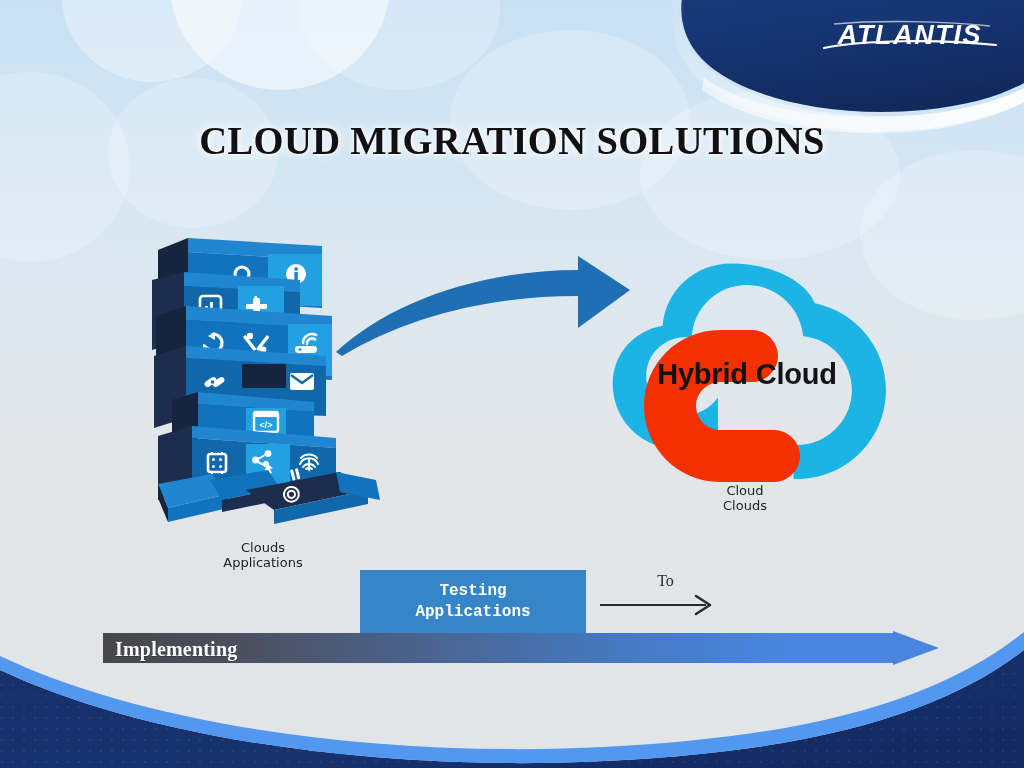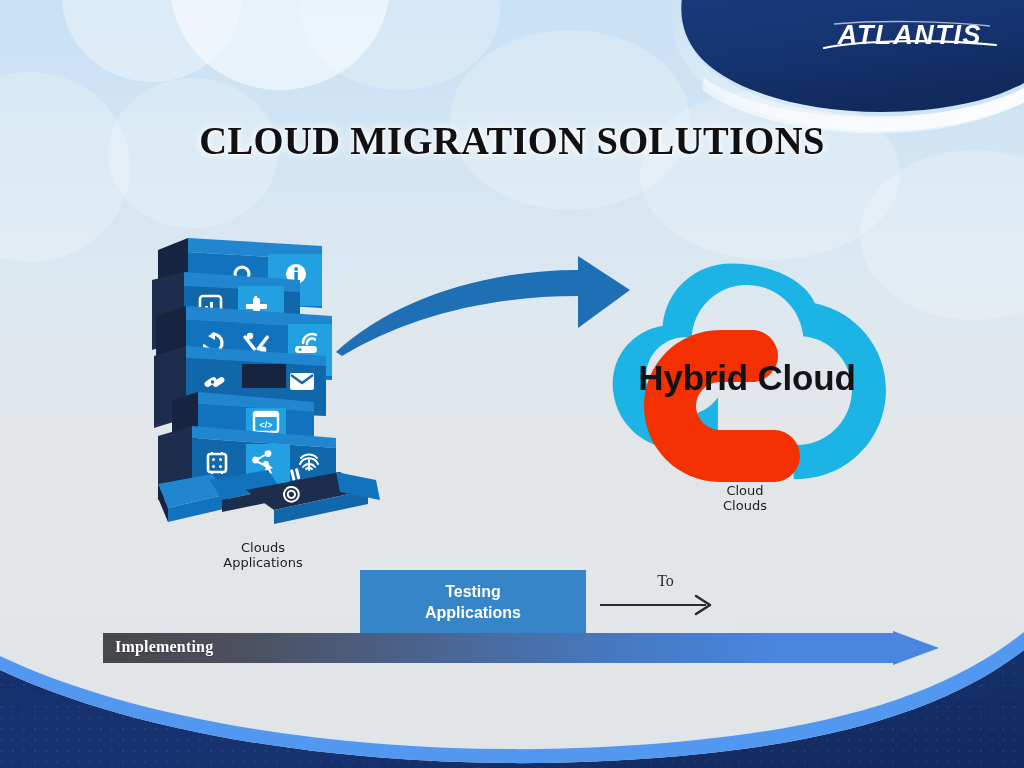--- a/index.html
+++ b/index.html
@@ -60,32 +60,32 @@
   
   .bigarrow{ position:absolute; left:330px; top:250px; width:310px; height:120px; }
 
   
   .hybrid{ position:absolute; left:592px; top:258px; width:310px; height:230px; }
   .hybrid-label{
     position:absolute; left:592px; top:358px; width:310px;
     text-align:center;
     font-family:"Liberation Sans", sans-serif;
     font-weight:bold;
-    font-size:35px;
+    font-size:29px;
     color:#131316;
     letter-spacing:-.2px;
     z-index:3;
   }
 
   
   .procbox{
     position:absolute;
     background:#3585c8;
     color:#ffffff;
-    font-family:Liberation Sans, sans-serif;
+    font-family:Liberation Mono, monospace;
     font-weight:bold;
     font-size:16px;
     line-height:21px;
     text-align:center;
     display:flex; align-items:center; justify-content:center;
   }
   #box-testdata{ left:360px; top:570px; width:226px; height:64px; }
   #box-modern  { left:733px; top:570px; width:147px; height:64px; }
   .box-split{ display:flex; width:100%; height:100%; }
   .box-split > div{ flex:1; display:flex; align-items:center; justify-content:center; }
@@ -102,21 +102,21 @@
     color:#2a2a2c;
   }
   .to-arrow{ position:absolute; left:598px; top:594px; width:124px; height:22px; }
 
   
   .impl-bar{ position:absolute; left:103px; top:631px; width:836px; height:34px; }
   .impl-text{
     position:absolute; left:115px; top:638px;
     font-family:"Liberation Serif", serif;
     font-weight:bold;
-    font-size:16px;
+    font-size:20px;
     color:#ffffff;
     letter-spacing:.2px;
     z-index:3;
     text-shadow:0 1px 1px rgba(0,0,0,.25);
   }
 
   
   .bottom{ position:absolute; left:0; bottom:0; width:1024px; height:140px; }
 </style>
 </head>

